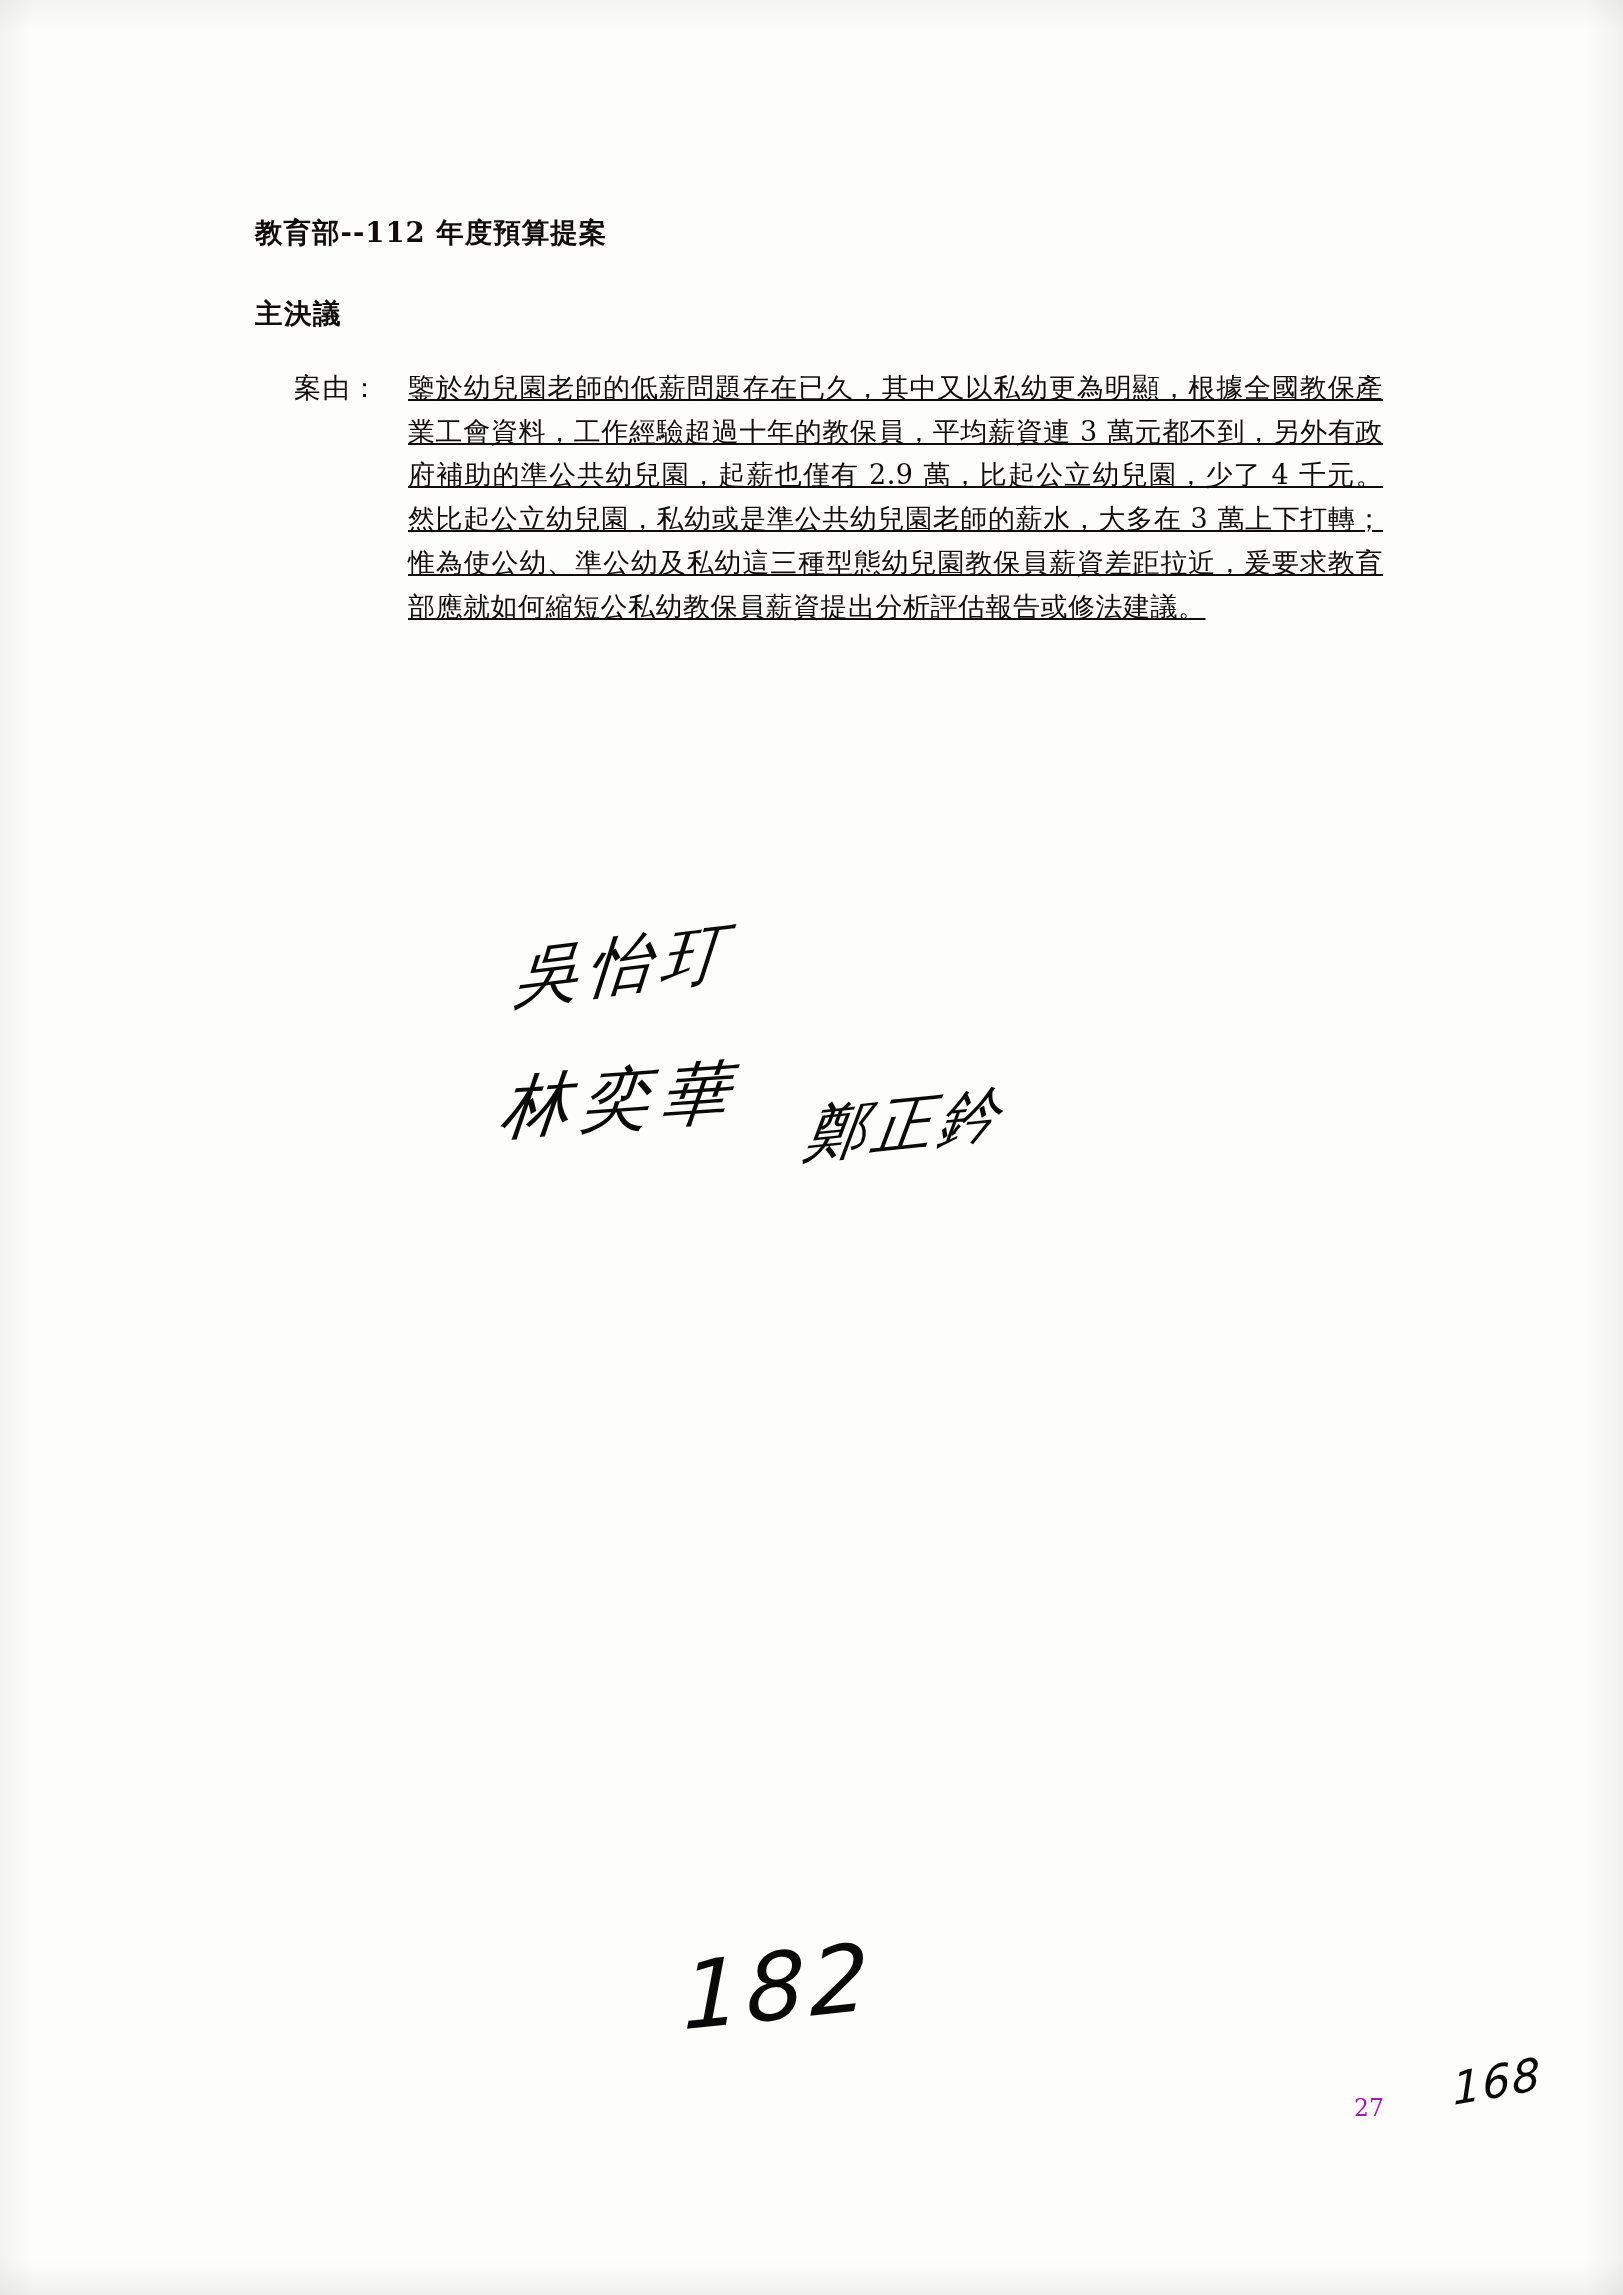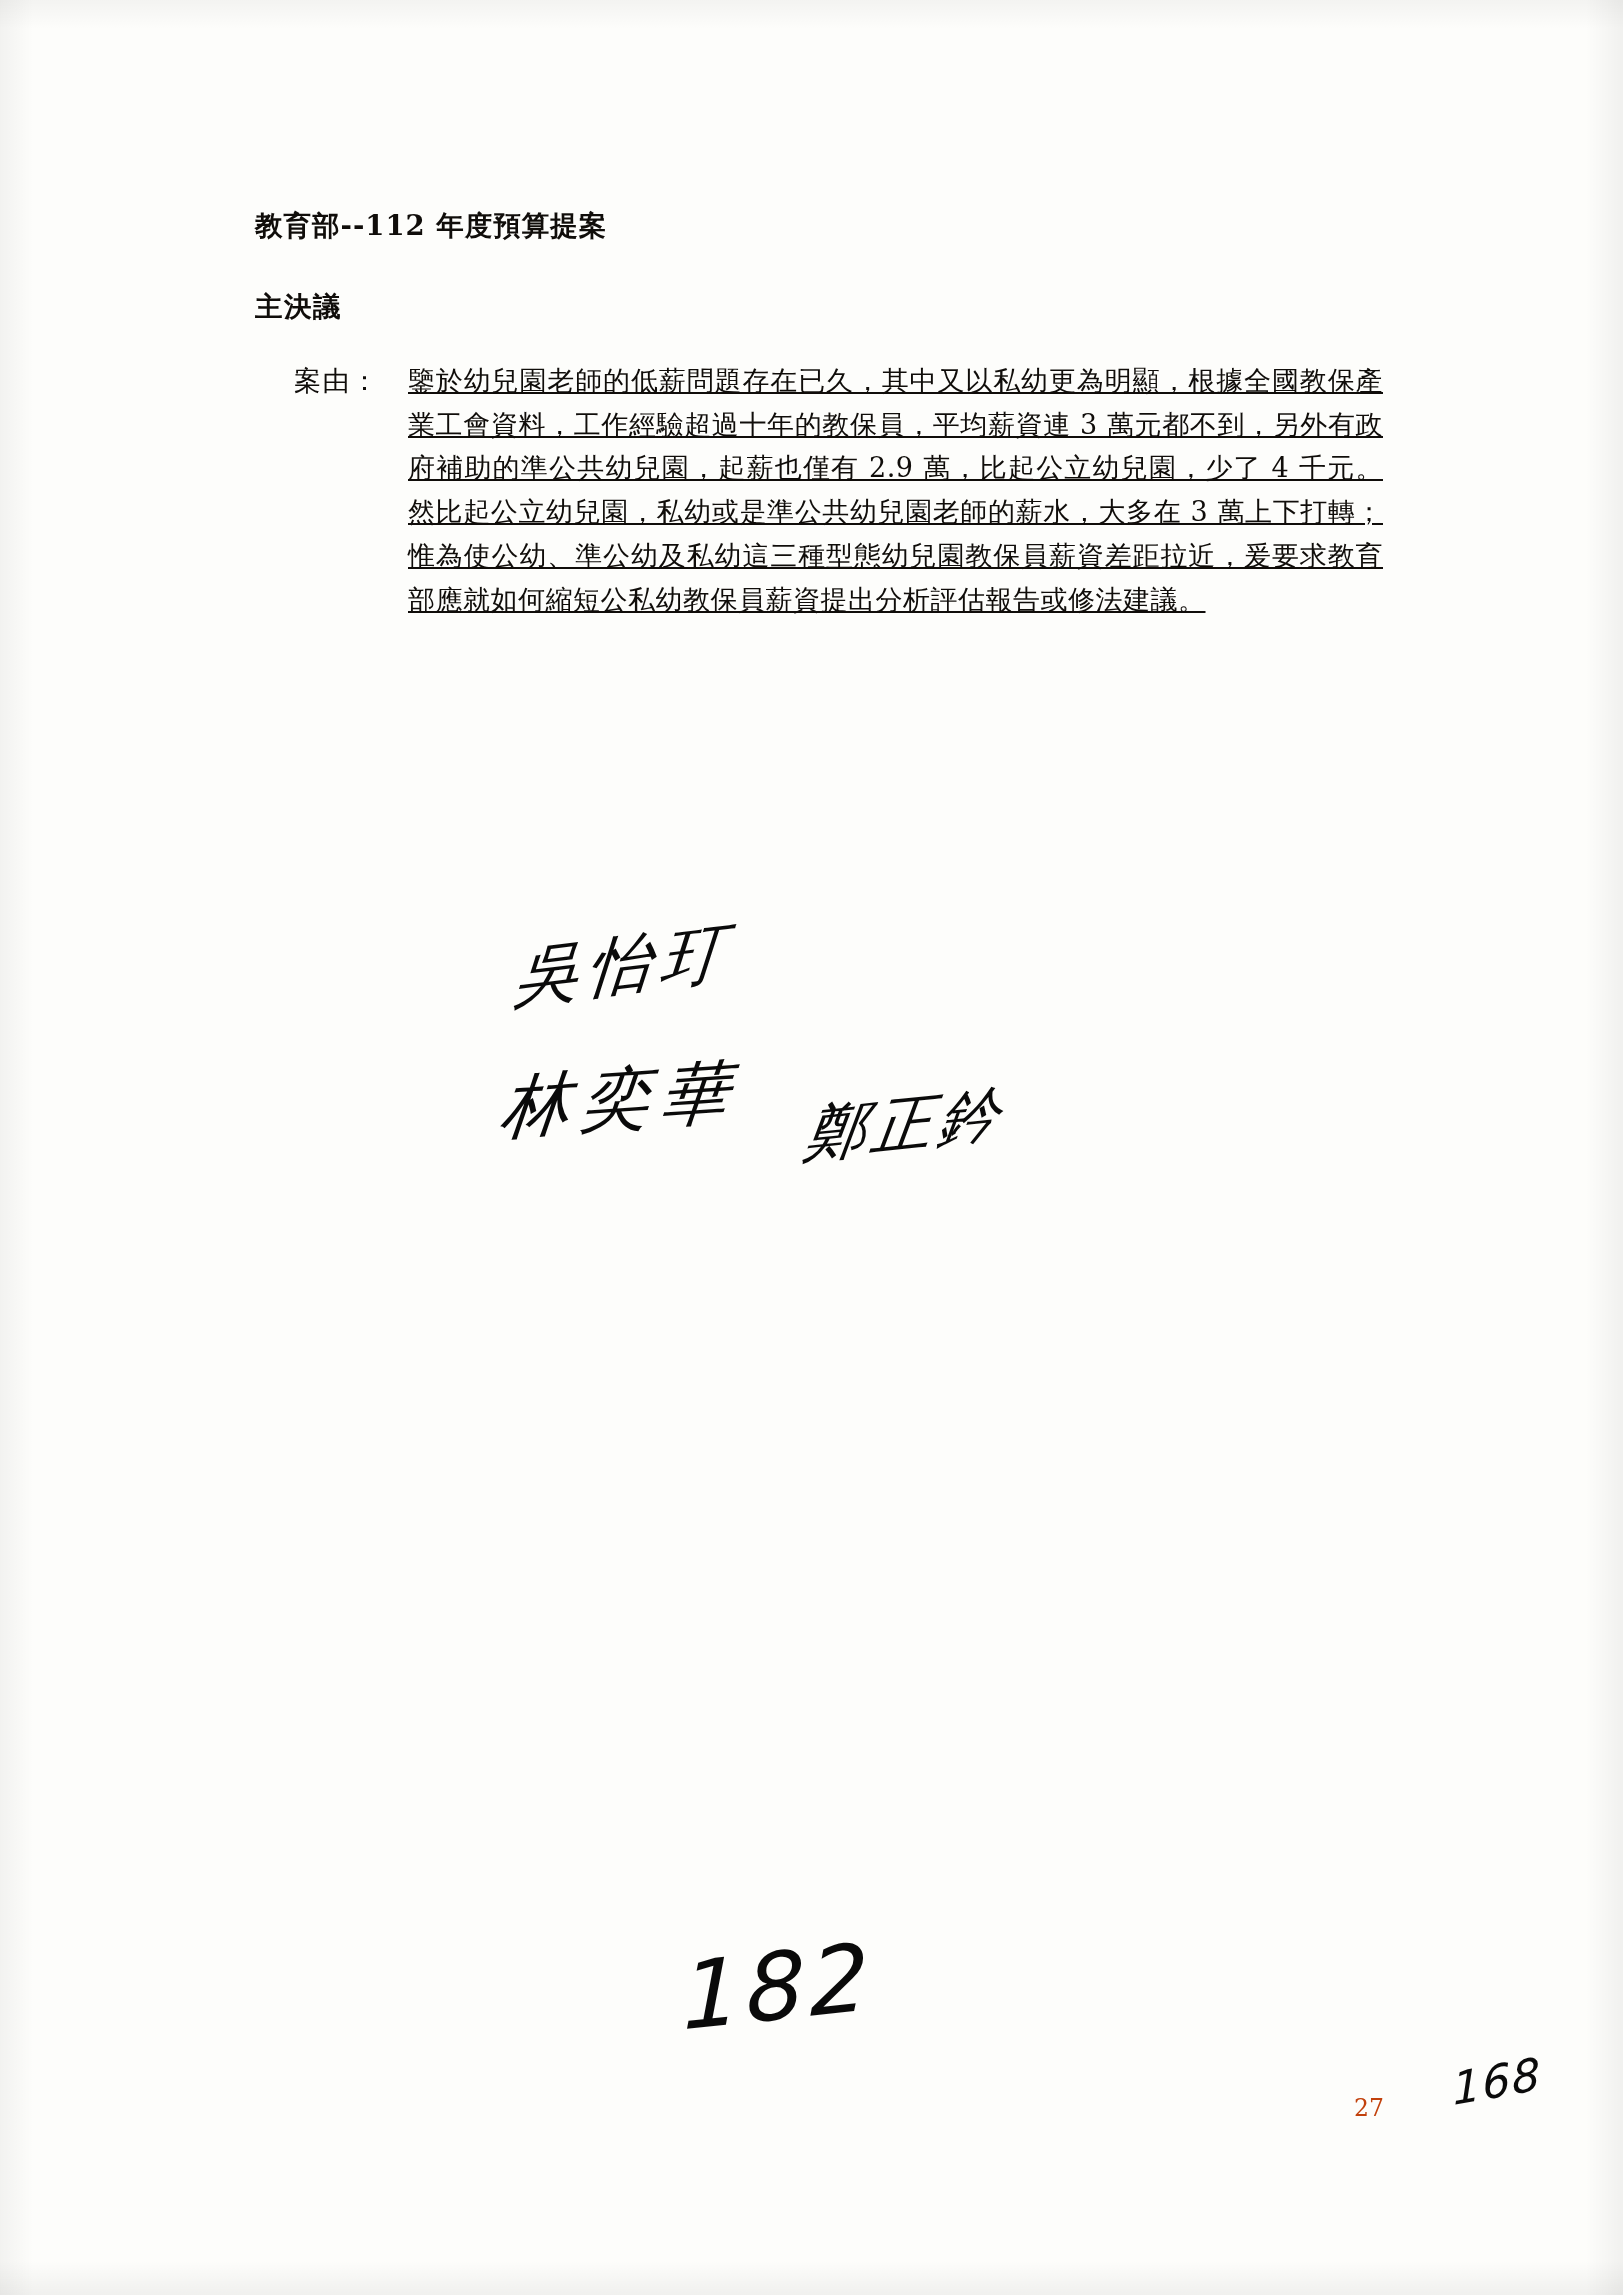--- a/index.html
+++ b/index.html
@@ -48,21 +48,21 @@
     position: absolute;
     left: 0; bottom: 0;
     width: 100%; height: 34px;
     background: linear-gradient(to top, rgba(0,0,0,0.05), rgba(0,0,0,0));
     pointer-events: none;
   }
 
   .content {
     position: absolute;
     left: 255px;
-    top: 206px;
+    top: 213px;
     width: 1128px;
   }
 
   .doc-title {
     font-size: 27.5px;
     letter-spacing: 1px;
     line-height: 1.4;
     margin: 0 0 42px 0;
     white-space: nowrap;
   }
@@ -153,21 +153,21 @@
     transform: rotate(-6deg) skewX(-6deg);
     letter-spacing: 4.9px;
   }
 
   .page-number {
     position: absolute;
     left: 1354px;
     top: 2094px;
     font-size: 23.5px;
     font-family: "DejaVu Serif", serif;
-    color: #c2410c;
+    color: #a21caf;
   }
 
   .hand-page-number {
     position: absolute;
     left: 1452px;
     top: 2055px;
     font-family: "DejaVu Sans", sans-serif;
     font-size: 45px;
     font-style: italic;
     color: #0b0b0b;

